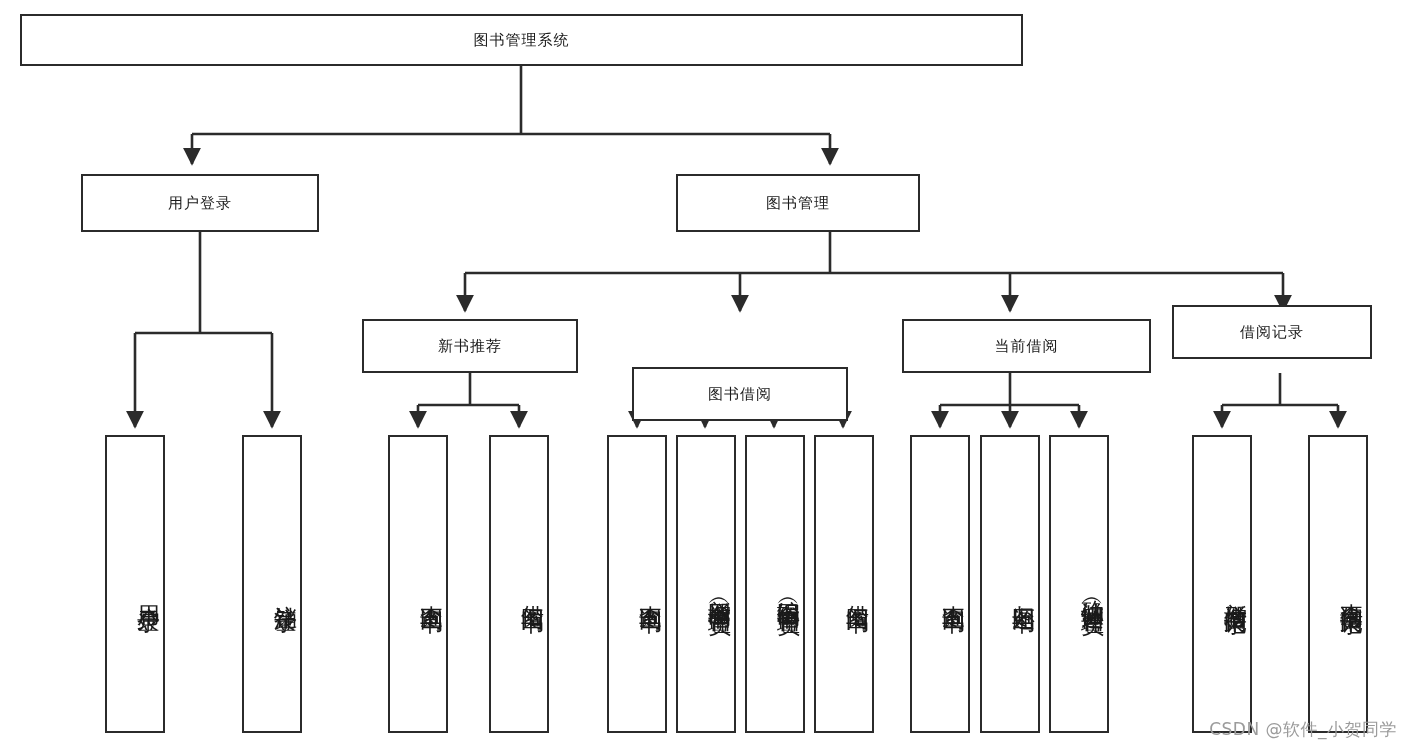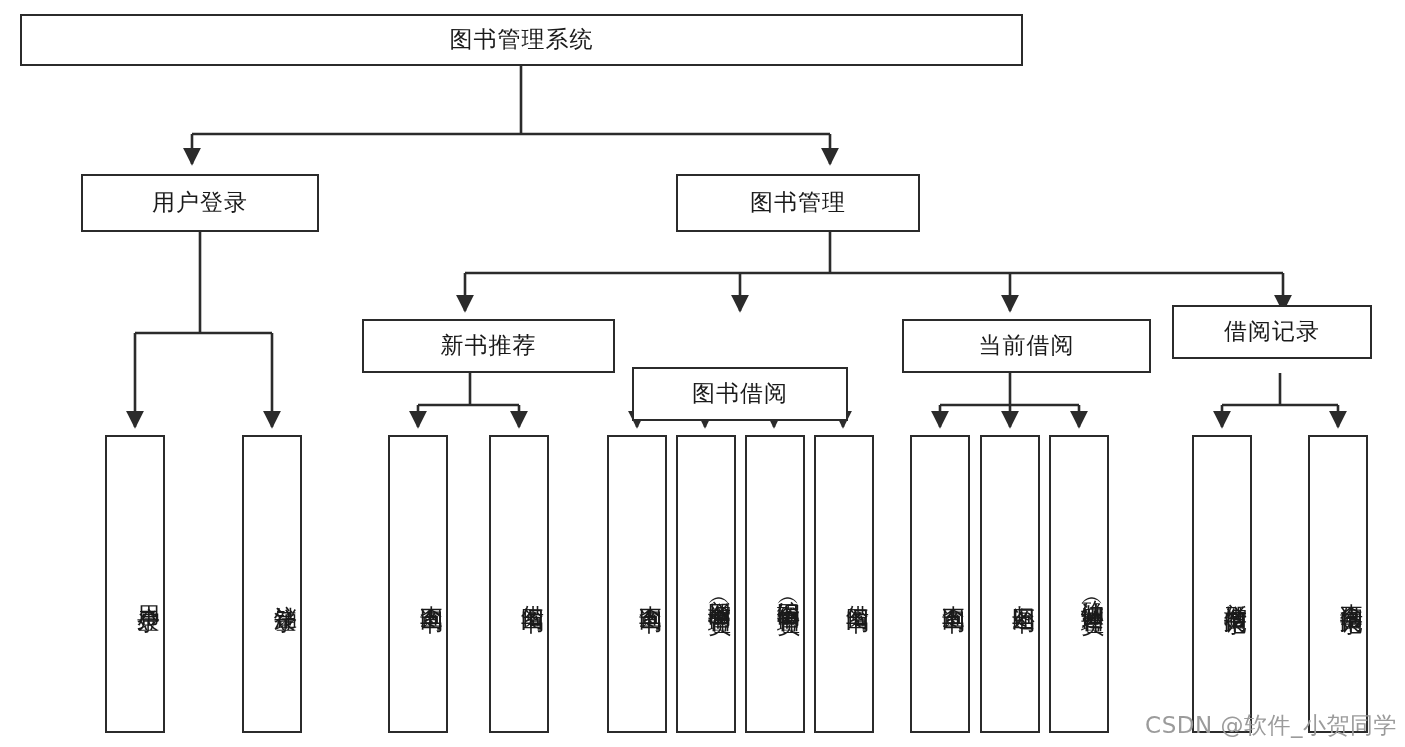--- a/index.html
+++ b/index.html
@@ -30,42 +30,42 @@
     border: 2px solid #2b2b2b;
     background: #ffffff;
     color: #1a1a1a;
     display: flex;
     align-items: center;
     justify-content: center;
     text-align: center;
     z-index: 2;
   }
   .node-h {
-    font-size: 23px;
+    font-size: 15px;
     letter-spacing: 1px;
     line-height: 1.1;
   }
   .node-v {
     writing-mode: vertical-rl;
     text-orientation: upright;
     font-size: 23px;
     line-height: 1.25;
     letter-spacing: 2px;
     padding-top: 14px;
     align-items: flex-start;
     justify-content: center;
   }
   .node-v span {
     display: block;
   }
   #watermark {
     position: absolute;
     right: 8px;
     bottom: 6px;
-    font-size: 23px;
+    font-size: 17px;
     color: #9b9b9b;
     letter-spacing: 0.5px;
     z-index: 3;
     white-space: nowrap;
   }
 </style>
 </head>
 <body>
 
 <div id="canvas">
@@ -124,21 +124,21 @@
     <span>图书管理系统</span>
   </div>
 
   <div class="node node-h" style="left:81px; top:174px; width:238px; height:58px;">
     <span>用户登录</span>
   </div>
   <div class="node node-h" style="left:676px; top:174px; width:244px; height:58px;font-family:Liberation Serif, serif;">
     <span>图书管理</span>
   </div>
 
-  <div class="node node-h" style="left:362px; top:319px; width:253px; height:54px;">
+  <div class="node node-h" style="left:362px; top:319px; width:216px; height:54px;">
     <span>新书推荐</span>
   </div>
   <div class="node node-h" style="left:632px; top:319px; width:216px; height:54px;margin-top:48px;">
     <span>图书借阅</span>
   </div>
   <div class="node node-h" style="left:902px; top:319px; width:249px; height:54px;">
     <span>当前借阅</span>
   </div>
   <div class="node node-h" style="left:1172px; top:305px; width:200px; height:54px;font-family:Liberation Serif, serif;">
     <span>借阅记录</span>

